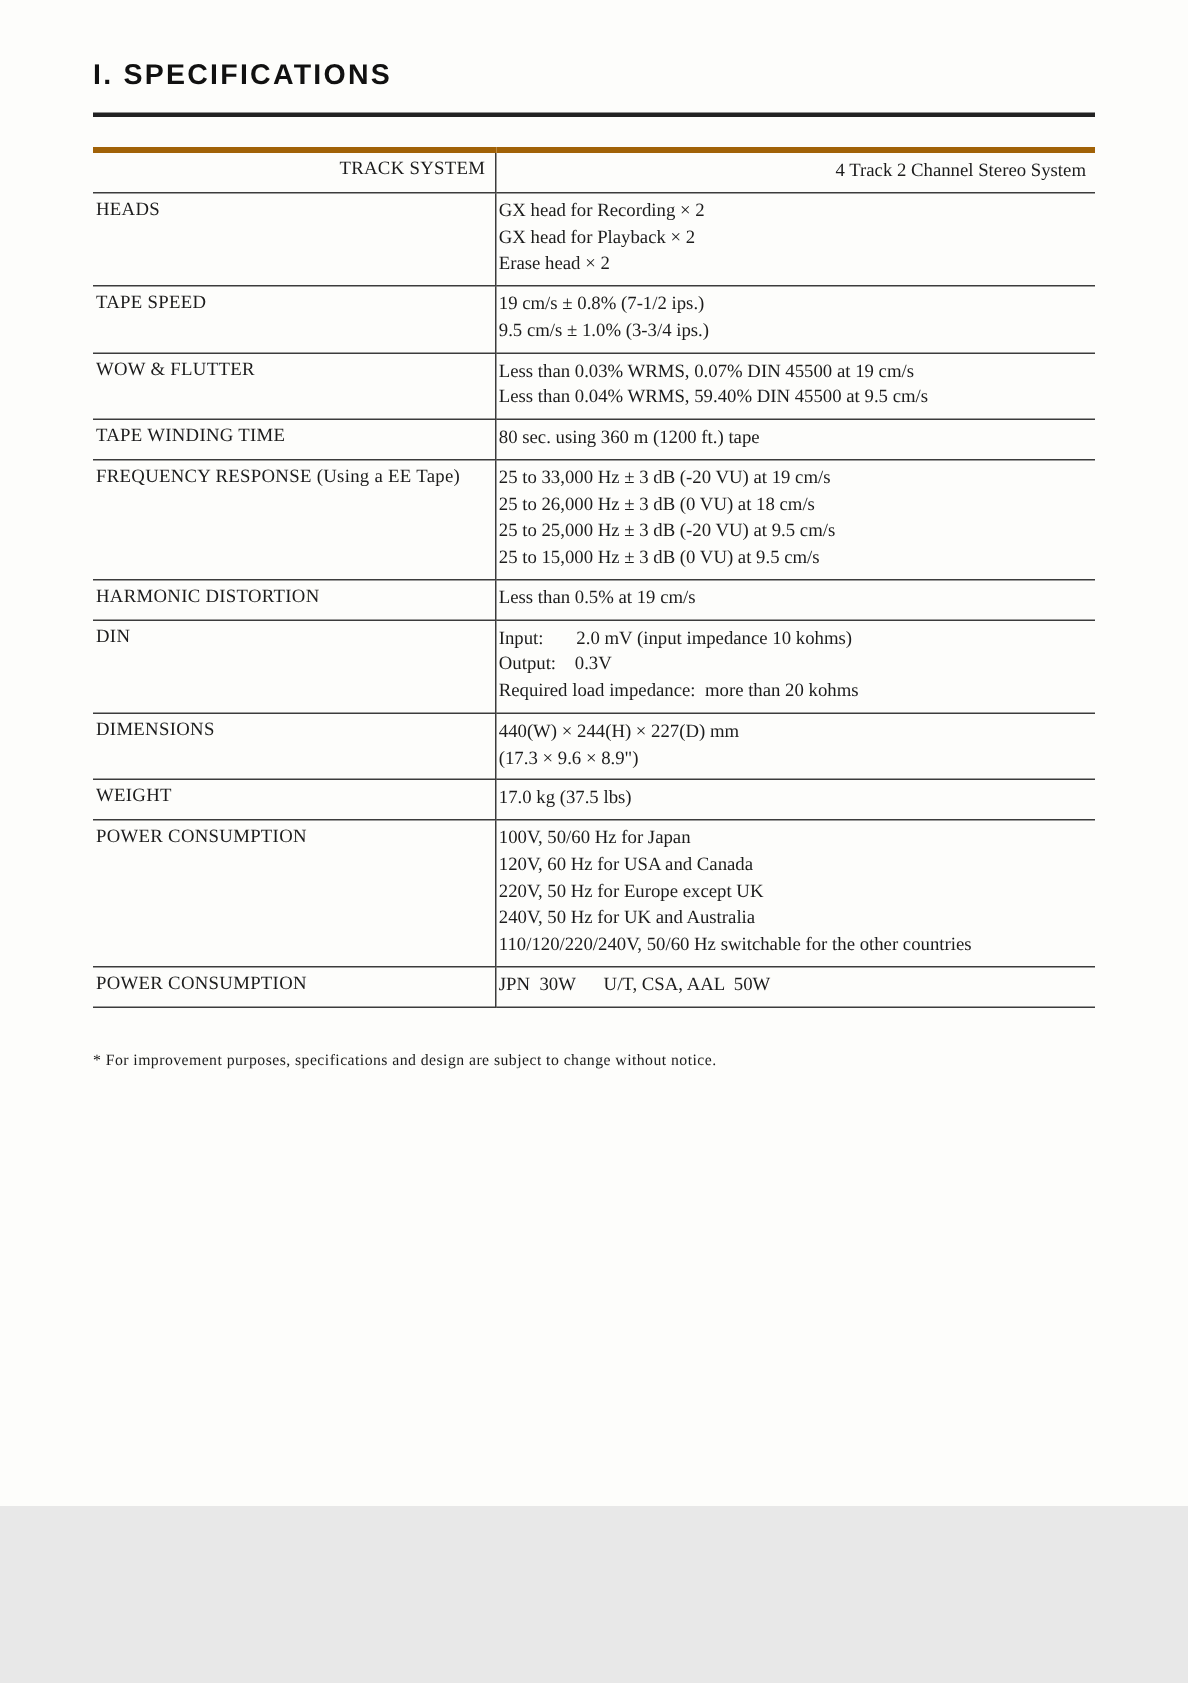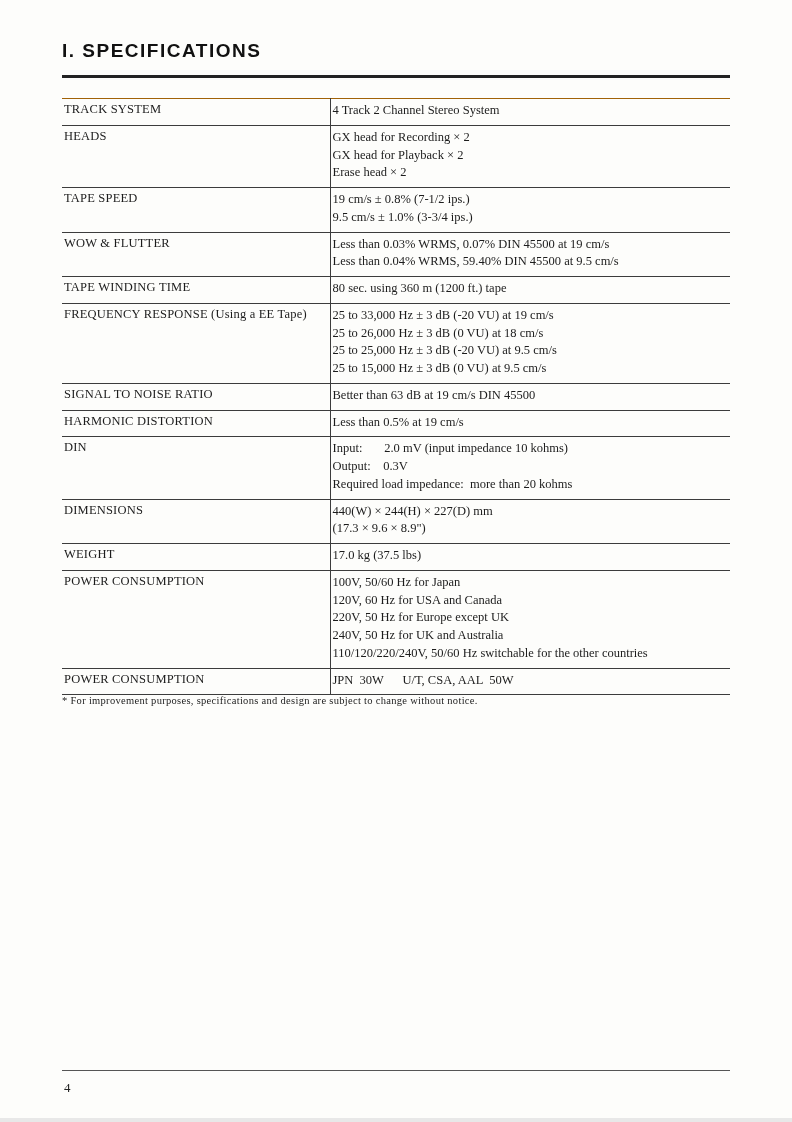--- a/index.html
+++ b/index.html
@@ -1,20 +1,20 @@
 <!DOCTYPE html>
 <html><head>
 <meta charset="utf-8">
 <style>
   * { box-sizing: border-box; }
   html, body { margin: 0; padding: 0; background: #e8e8e8; }
   .page {
     position: relative;
     width: 792px;
-    height: 1118px;
+    height: 1004px;
     margin: 0 auto;
     background: #fdfdfb;
     font-family: "Liberation Serif", serif;
     color: #1c1c1c;
     overflow: hidden;
   }
   .content {
     position: absolute;
     left: 62px;
     top: 0;
@@ -39,34 +39,35 @@
     width: 100%;
     margin-top: 20px;
     font-size: 12.5px;
     table-layout: fixed;
   }
   table.spec td {
     border-bottom: 1px solid #3c3c3c;
     vertical-align: top;
     padding: 3px 6px 5px 2px;
   }
-  table.spec tr:first-child td { border-top: 1px solid #a16207; }
+  table.spec tr:first-child td { border-top: 4px solid #a16207; text-align: right; }
   td.label {
     width: 268px;
     border-right: 1px solid #3c3c3c;
     letter-spacing: 0.2px;
   }
   td.value {
     padding-left: 10px;
     white-space: pre-wrap;
   }
   .line { line-height: 1.42; }
   .footnote {
     font-size: 10.5px;
     letter-spacing: 0.3px;
+    margin-top: 30px;
     color: #1c1c1c;
   }
   .footer-rule {
     position: absolute;
     left: 62px;
     width: 668px;
     top: 1070px;
     height: 1px;
     background: #555;
   }
@@ -106,24 +107,20 @@
           </tr>
           <tr>
             <td class="label">TAPE WINDING TIME</td>
             <td class="value"><div class="line">80 sec. using 360 m (1200 ft.) tape</div></td>
           </tr>
           <tr>
             <td class="label">FREQUENCY RESPONSE (Using a EE Tape)</td>
             <td class="value"><div class="line">25 to 33,000 Hz ± 3 dB (-20 VU) at 19 cm/s</div><div class="line">25 to 26,000 Hz ± 3 dB (0 VU) at 18 cm/s</div><div class="line">25 to 25,000 Hz ± 3 dB (-20 VU) at 9.5 cm/s</div><div class="line">25 to 15,000 Hz ± 3 dB (0 VU) at 9.5 cm/s</div></td>
           </tr>
           <tr>
-            <td class="label">SIGNAL TO NOISE RATIO</td>
-            <td class="value"><div class="line">Better than 63 dB at 19 cm/s DIN 45500</div></td>
-          </tr>
-          <tr>
             <td class="label">HARMONIC DISTORTION</td>
             <td class="value"><div class="line">Less than 0.5% at 19 cm/s</div></td>
           </tr>
           <tr>
             <td class="label">DIN</td>
             <td class="value"><div class="line">Input:       2.0 mV (input impedance 10 kohms)</div><div class="line">Output:    0.3V</div><div class="line">Required load impedance:  more than 20 kohms</div></td>
           </tr>
           <tr>
             <td class="label">DIMENSIONS</td>
             <td class="value"><div class="line">440(W) × 244(H) × 227(D) mm</div><div class="line">(17.3 × 9.6 × 8.9")</div></td>

